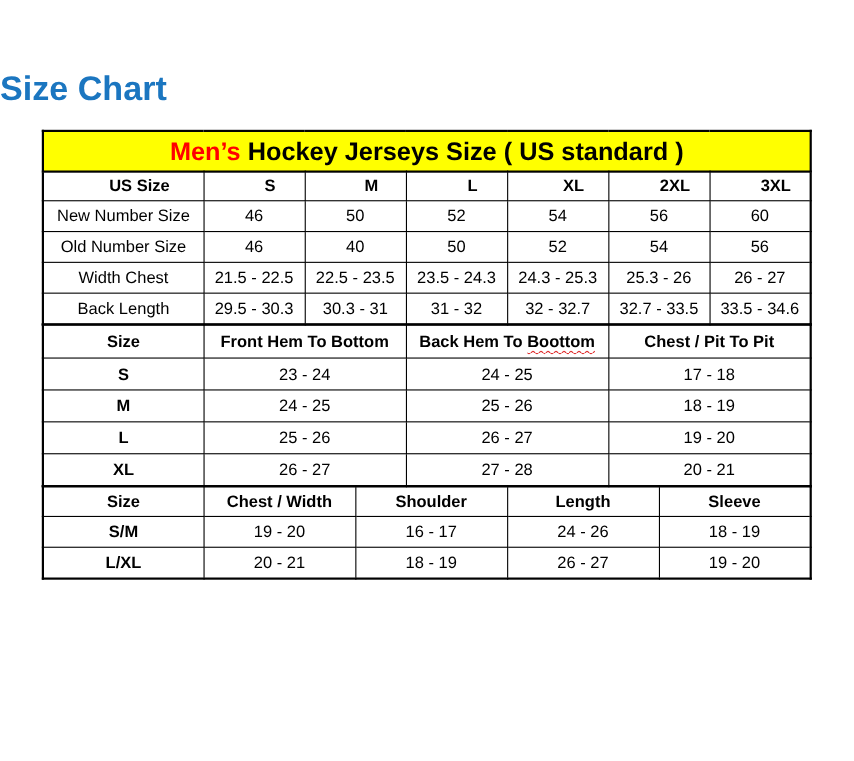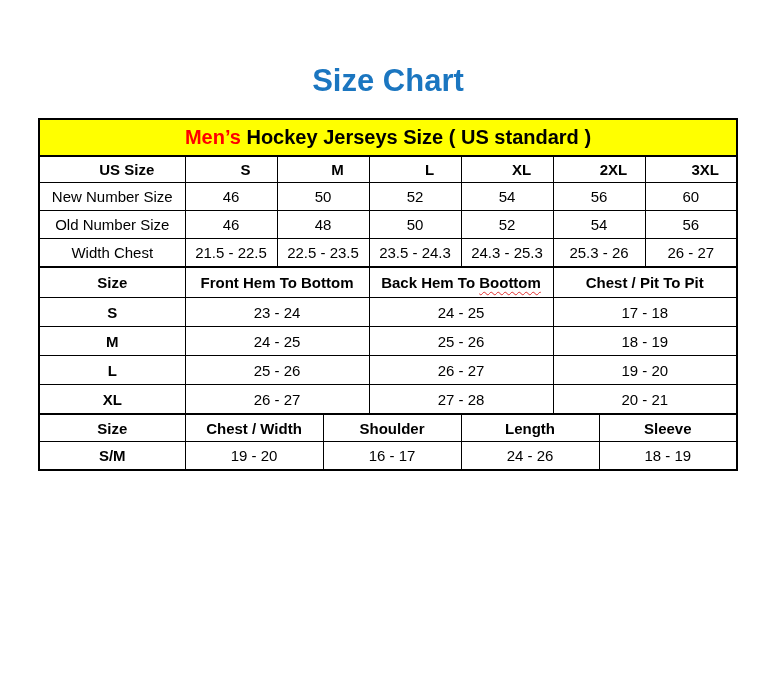--- a/index.html
+++ b/index.html
@@ -5,21 +5,20 @@
   * { box-sizing: border-box; margin: 0; padding: 0; }
   html, body { background: #ffffff; }
   body {
     width: 776px; height: 692px;
     font-family: "Liberation Sans", sans-serif;
     color: #000000;
     overflow: hidden;
   }
   .page-title {
     padding-top: 62px;
-    text-align: center;
     font-size: 31px;
     font-weight: 700;
     color: #1b76c0;
     letter-spacing: 0px;
     line-height: 1.25;
   }
   .chart-wrap {
     width: 700px;
     margin: 17px 0 0 38px;
   }
@@ -33,21 +32,21 @@
   td {
     border: 1px solid #000;
     text-align: center;
     vertical-align: middle;
     font-size: 15px;
     overflow: hidden;
     white-space: nowrap;
   }
   td.band {
     background: #ffff00;
-    font-size: 20px;
+    font-size: 23px;
     font-weight: 700;
     height: 37px;
     border: 2px solid #000;
   }
   .band .hl { color: #ff0000; }
   td.colhead, td.rowlabel-bold { font-weight: 700; }
   td.rowlabel { font-weight: 400; text-align: center; }
   .t-mens tr.data-row td { height: 28px; }
   .t-mens tr.head-row td { height: 27px; padding-left: 29px; }
   .t-womens tr.head-row td { height: 31px; }
@@ -100,34 +99,43 @@
       <td>46</td>
       <td>50</td>
       <td>52</td>
       <td>54</td>
       <td>56</td>
       <td>60</td>
     </tr>
     <tr class="data-row">
       <td class="rowlabel">Old Number Size</td>
       <td>46</td>
-      <td>48</td>
+      <td>40</td>
       <td>50</td>
       <td>52</td>
       <td>54</td>
       <td>56</td>
     </tr>
     <tr class="data-row">
       <td class="rowlabel">Width Chest</td>
       <td>21.5 - 22.5</td>
       <td>22.5 - 23.5</td>
       <td>23.5 - 24.3</td>
       <td>24.3 - 25.3</td>
       <td>25.3 - 26</td>
       <td>26 - 27</td>
+    </tr>
+    <tr class="data-row">
+      <td class="rowlabel">Back Length</td>
+      <td>29.5 - 30.3</td>
+      <td>30.3 - 31</td>
+      <td>31 - 32</td>
+      <td>32 - 32.7</td>
+      <td>32.7 - 33.5</td>
+      <td>33.5 - 34.6</td>
     </tr>
   </tbody>
     </table>
 
   <table class="size-table t-womens">
     <colgroup>
         <col class="label-col">
         <col>
         <col>
         <col>
@@ -185,16 +193,23 @@
       <td class="colhead">Length</td>
       <td class="colhead">Sleeve</td>
     </tr>
     <tr class="data-row">
       <td class="rowlabel-bold">S/M</td>
       <td>19 - 20</td>
       <td>16 - 17</td>
       <td>24 - 26</td>
       <td>18 - 19</td>
     </tr>
+    <tr class="data-row">
+      <td class="rowlabel-bold">L/XL</td>
+      <td>20 - 21</td>
+      <td>18 - 19</td>
+      <td>26 - 27</td>
+      <td>19 - 20</td>
+    </tr>
   </tbody>
     </table>
 
 </div>
 
 </body></html>

